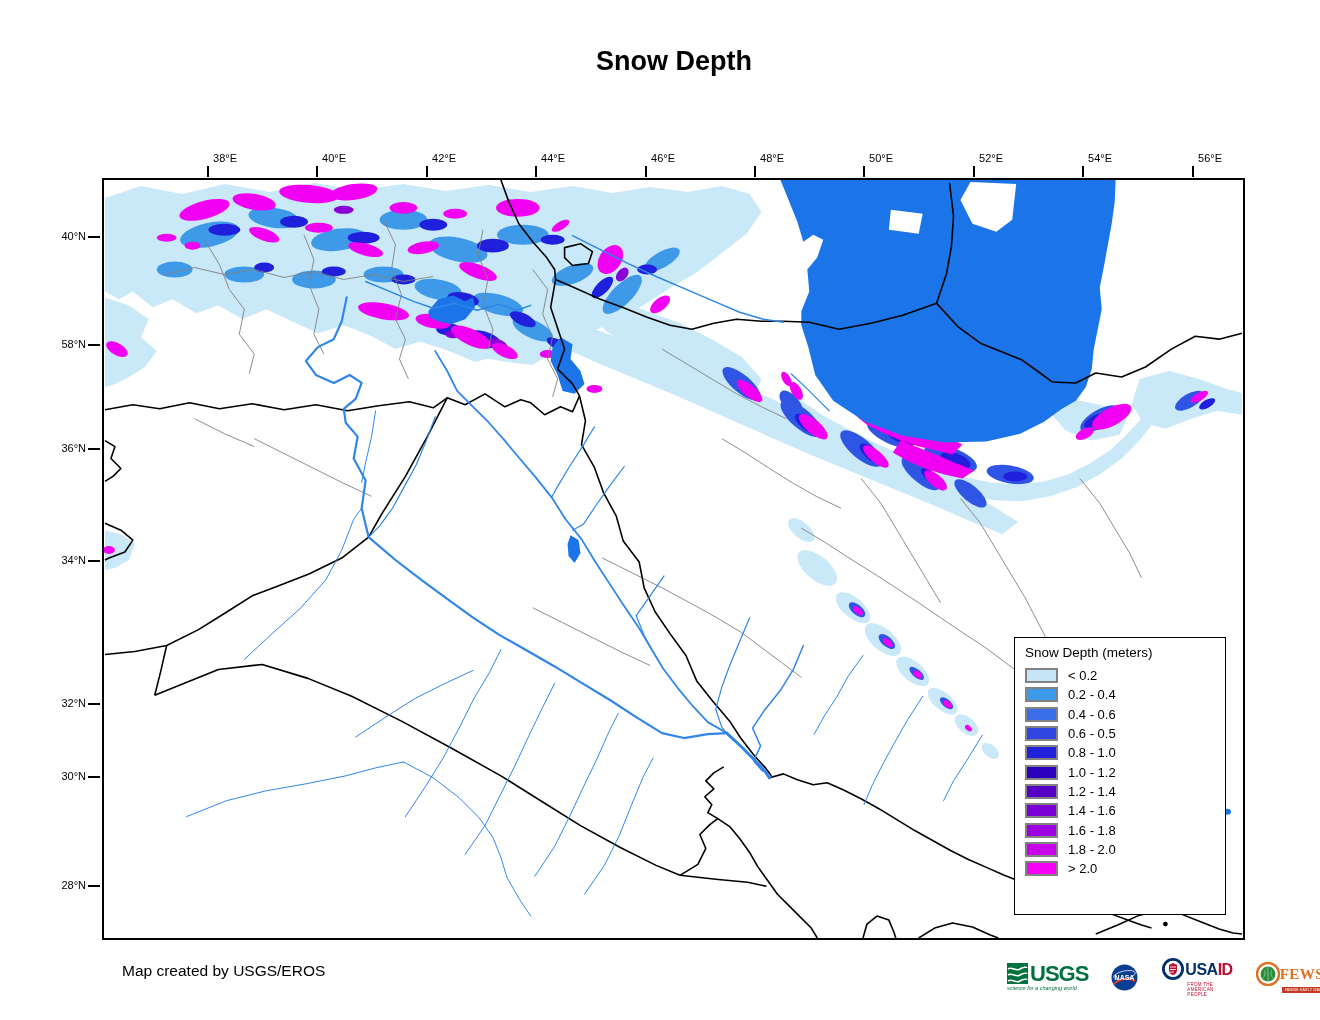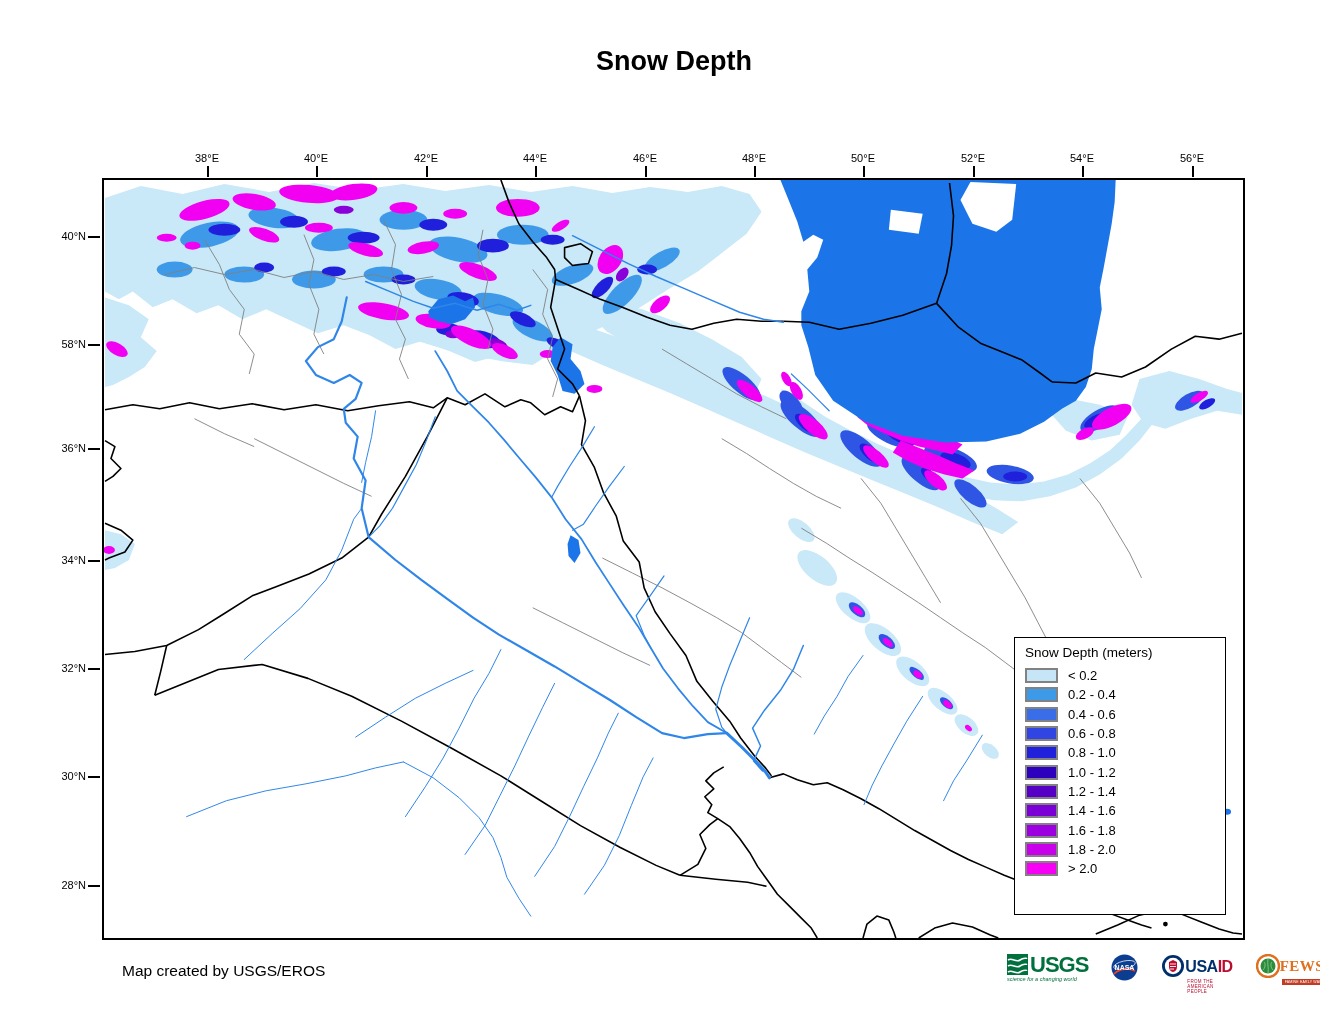--- a/index.html
+++ b/index.html
@@ -4,34 +4,34 @@
 <style>
   html,body{margin:0;padding:0;background:#fff;}
   #page{position:relative;width:1320px;height:1020px;background:#fff;
         font-family:"Liberation Sans", sans-serif;color:#000;overflow:hidden;margin-left:24px;}
   .title{position:absolute;top:46px;left:0;width:1300px;text-align:center;
          font-size:27px;font-weight:bold;}
   .subtitle{position:absolute;top:88px;left:0;width:1300px;text-align:center;font-size:20px;}
   #map-frame{position:absolute;left:78px;top:178px;width:1139px;height:758px;
              border:2px solid #000;background:#fff;}
   #map-svg{position:absolute;left:0;top:0;}
-  .xtick{position:absolute;top:152px;width:60px;margin-left:-30px;text-align:center;font-size:11px;}
+  .xtick{position:absolute;top:152px;width:60px;margin-left:-30px;text-align:right;font-size:11px;}
   .xtick:after{content:"";position:absolute;left:50%;top:14px;width:2px;height:11px;background:#000;}
   .ytick{position:absolute;left:0;width:62px;text-align:right;font-size:11px;margin-top:-7px;}
   .ytick:after{content:"";position:absolute;right:-14px;top:6px;width:12px;height:2px;background:#000;}
   #legend{position:absolute;left:990px;top:637px;width:212px;height:278px;background:#fff;
           border:1.5px solid #000;box-sizing:border-box;padding:7px 0 0 10px;}
   #legend .ltitle{font-size:13.5px;margin-bottom:6px;}
   .lrow{display:flex;align-items:center;height:19.3px;}
   .lswatch{width:33px;height:15px;border:2px solid #828282;box-sizing:border-box;margin-right:10px;flex:none;}
   .llabel{font-size:13px;}
   #legend .note{font-size:12.5px;line-height:15px;margin-top:6px;}
   #credit{position:absolute;left:98px;top:962px;font-size:15.5px;}
   #logos{position:absolute;left:983px;top:954px;width:250px;height:46px;display:flex;
-         align-items:flex-start;gap:23px;}
+         align-items:center;gap:23px;}
   .logo{display:flex;flex-direction:column;align-items:center;justify-content:center;}
   
   #usgs{display:flex;flex-direction:column;align-items:flex-start;}
   #usgs .row{display:flex;align-items:center;}
   #usgs .mark{width:21px;height:21px;background:#00703C;position:relative;margin-right:2px;}
   #usgs .mark svg{position:absolute;left:0;top:0;}
   #usgs .word{font-size:22px;font-weight:bold;color:#00703C;letter-spacing:-1px;line-height:20px;}
   #usgs .tag{font-size:5.5px;color:#00703C;font-style:italic;margin-top:1px;}
   
   #usaid{display:flex;flex-direction:column;align-items:flex-start;}
@@ -61,21 +61,21 @@
 <div class="xtick" style="left:730px">48°E</div>
 <div class="xtick" style="left:839px">50°E</div>
 <div class="xtick" style="left:949px">52°E</div>
 <div class="xtick" style="left:1058px">54°E</div>
 <div class="xtick" style="left:1168px">56°E</div>
 
 <div class="ytick" style="top:237px">40°N</div>
 <div class="ytick" style="top:345px">58°N</div>
 <div class="ytick" style="top:449px">36°N</div>
 <div class="ytick" style="top:561px">34°N</div>
-<div class="ytick" style="top:669px">32°N</div>
+<div class="ytick" style="top:704px">32°N</div>
 <div class="ytick" style="top:777px">30°N</div>
 <div class="ytick" style="top:886px">28°N</div>
 
 <div id="map-frame">
 <svg id="map-svg" width="1139" height="758" viewBox="0 0 1143 762">
 
   <g fill="#C9E8F8">
     <path d="M0,18 36,6 78,14 120,4 165,12 210,3 256,10 300,4 342,11 386,5 428,12 470,6 510,13 548,7 586,12 620,6 648,14 660,32 645,54 622,72 596,92 566,110 538,128 508,144 478,158 448,170 424,181 398,176 372,183 346,172 318,162 292,170 266,156 240,146 214,154 188,142 162,130 138,140 114,126 92,134 68,120 48,128 28,112 14,120 0,112 Z"></path>
     <path d="M248,118 300,126 350,135 400,146 440,158 452,172 430,186 398,182 366,176 334,168 302,158 272,148 252,136 Z"></path>
     <path d="M0,118 24,126 44,140 36,158 52,172 40,188 24,198 8,206 0,208 Z"></path>
@@ -312,21 +312,21 @@
   <div class="lrow">
         <div class="lswatch" style="background-color: rgb(61, 154, 232);"></div>
         <div class="llabel">0.2 - 0.4</div>
       </div>
   <div class="lrow">
         <div class="lswatch" style="background-color: rgb(58, 110, 232);"></div>
         <div class="llabel">0.4 - 0.6</div>
       </div>
   <div class="lrow">
         <div class="lswatch" style="background-color: rgb(49, 69, 226);"></div>
-        <div class="llabel">0.6 - 0.8</div>
+        <div class="llabel">0.6 - 0.5</div>
       </div>
   <div class="lrow">
         <div class="lswatch" style="background-color: rgb(33, 33, 220);"></div>
         <div class="llabel">0.8 - 1.0</div>
       </div>
   <div class="lrow">
         <div class="lswatch" style="background-color: rgb(45, 0, 190);"></div>
         <div class="llabel">1.0 - 1.2</div>
       </div>
   <div class="lrow">

